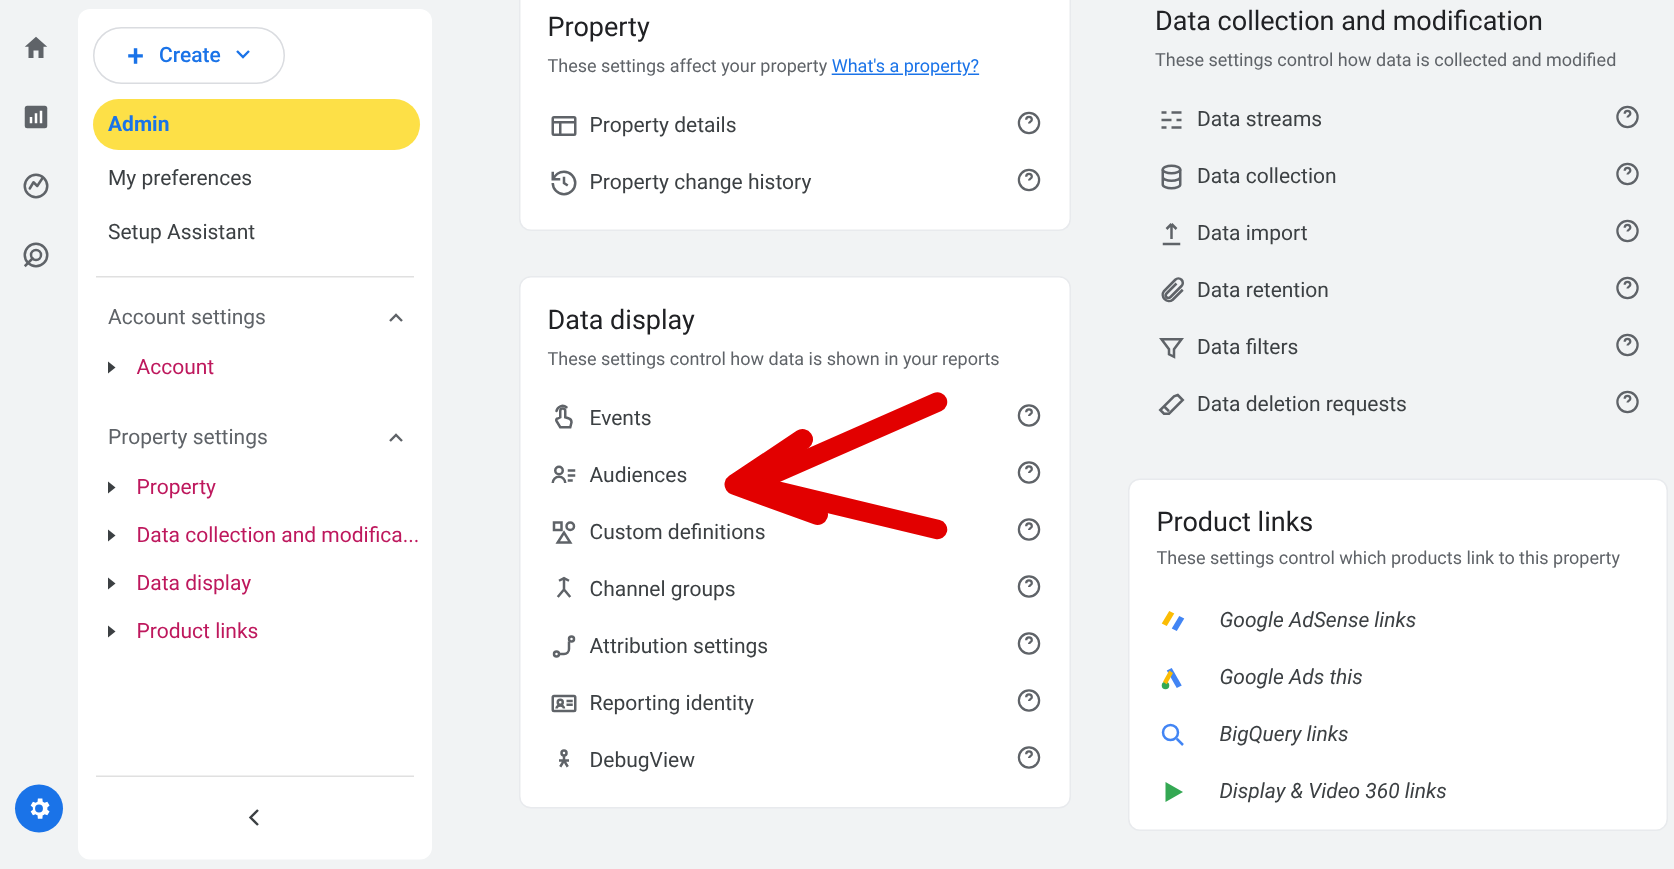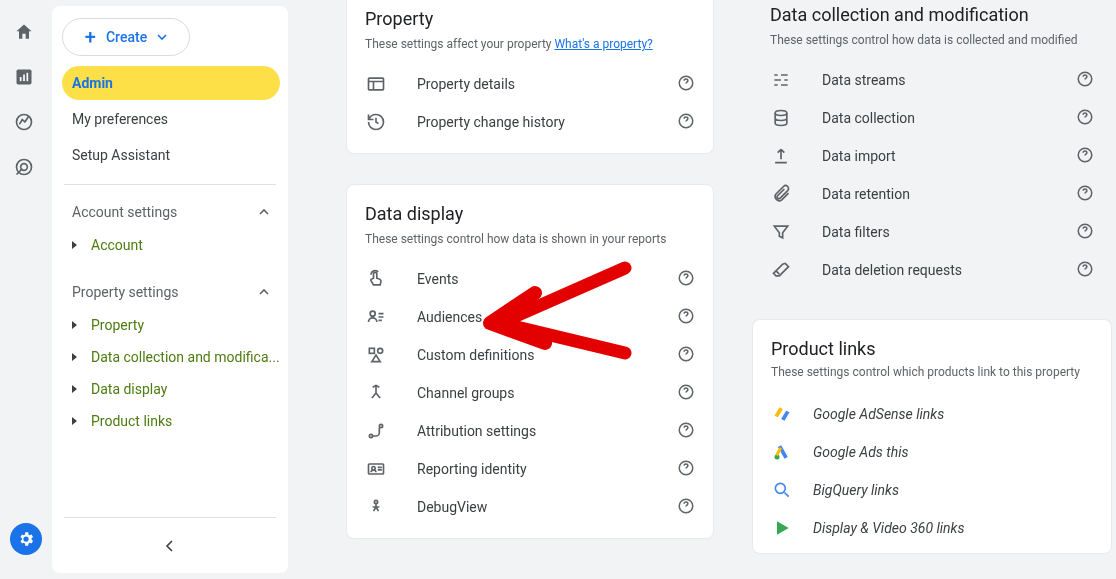--- a/index.html
+++ b/index.html
@@ -73,21 +73,21 @@
   .group-header {
     display: flex; align-items: center; justify-content: space-between;
     height: 34px; padding: 0 10px; color: #5f6368;
     font-size: 14px;
   }
   .group-item {
     display: flex; align-items: center;
     height: 32px;
     padding-left: 10px;
     gap: 14px;
-    color: #4d7c0f;
+    color: #be185d;
     font-size: 14px;
   }
   .caret-right { width:0;height:0;border-top:4px solid transparent;border-bottom:4px solid transparent;border-left:5px solid #3c4043; }
   .chev-up svg, .chev svg { display:block; }
 
   .collapse-btn {
     position: absolute;
     bottom: 16px; left: 50%; transform: translateX(-50%);
     color:#444;
   }
@@ -110,21 +110,21 @@
     padding: 12px 18px 12px 18px;
   }
   .card.open-top { border-top-left-radius:0; border-top-right-radius:0; border-top:none; padding-top:2px;}
   .card-title { font-size: 18px; color:#202124; padding: 6px 0 6px 0; }
   .card-sub { font-size: 12px; color:#5f6368; line-height:1.5; padding-bottom:12px;}
   .card-sub a { color:#1a73e8; text-decoration: underline; }
 
   .row {
     display: flex; align-items: center;
     height: 38px;
-    gap: 30px;
+    gap: 6px;
     justify-content: space-between;
   }
   .row .ricon { width: 22px; display:flex; justify-content:center; color:#5f6368; }
   .row .rlabel { flex: 1; color:#3c4043; font-size:14px; }
   .row .rhelp { color:#5f6368; }
 
   .right-card { background:transparent; border:none; padding:0 18px 0 18px; }
   .right-card .row { height: 38px; }
 
   .prod-card { background:#fff; border:1px solid #e8eaed; border-radius:8px; padding:18px 18px 6px 18px; }

